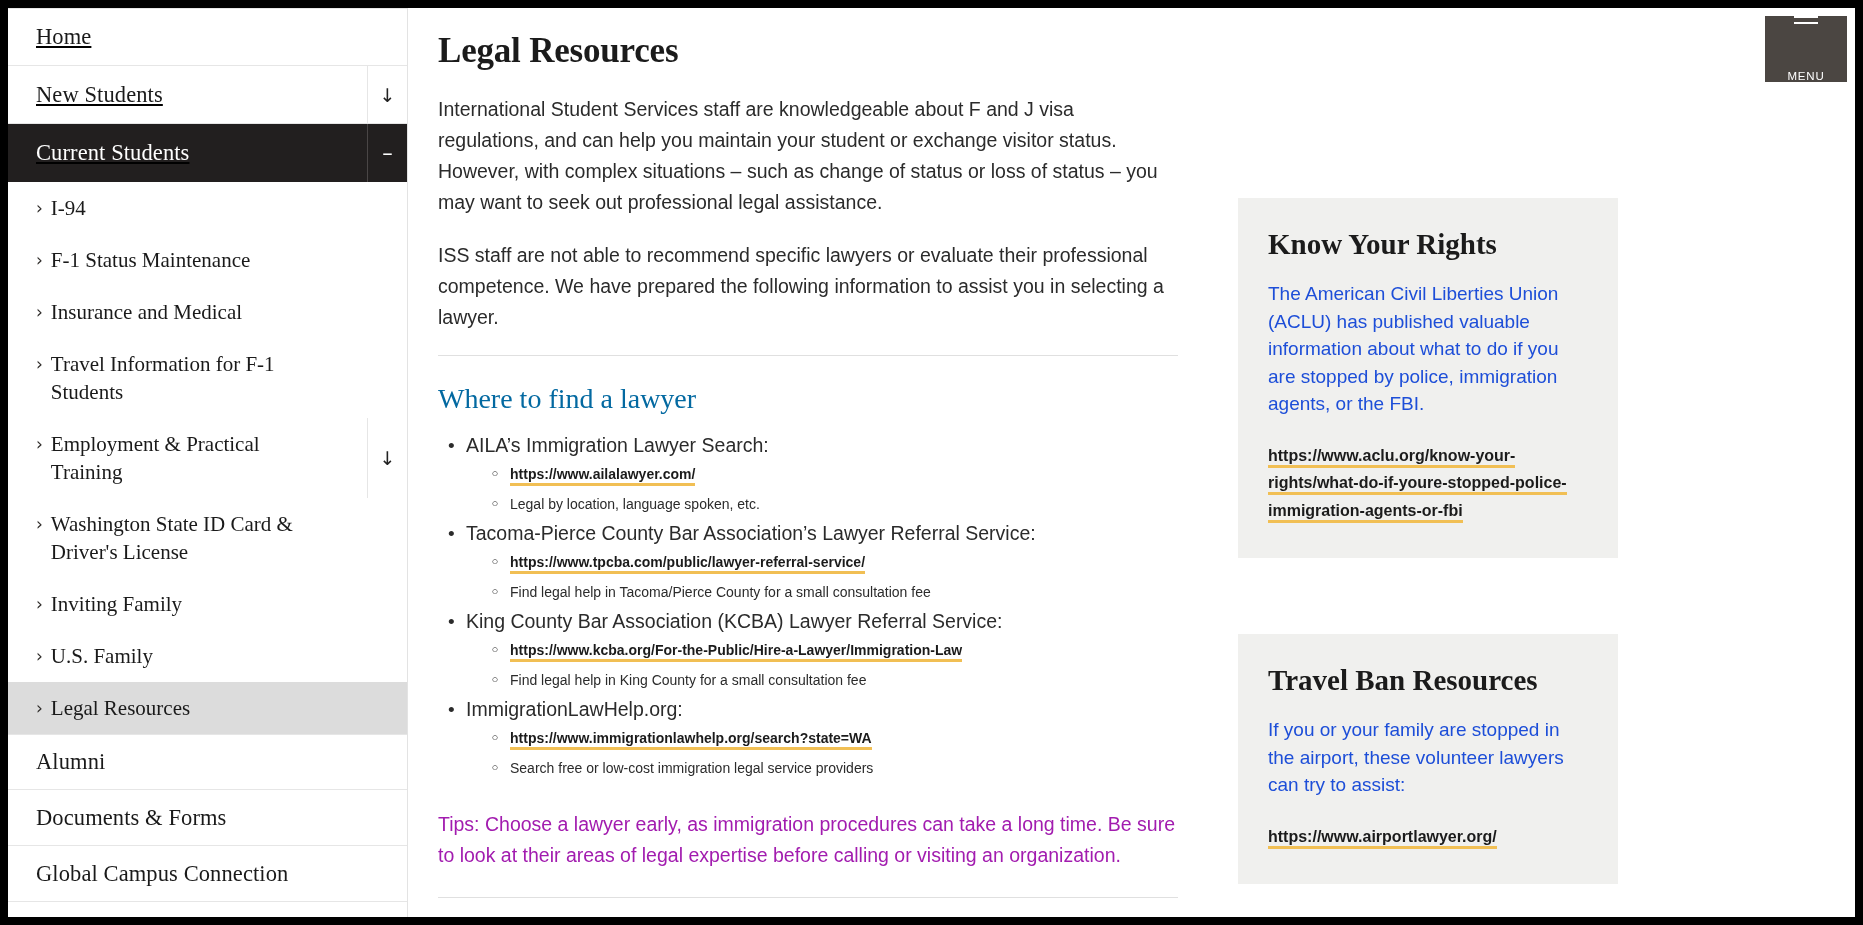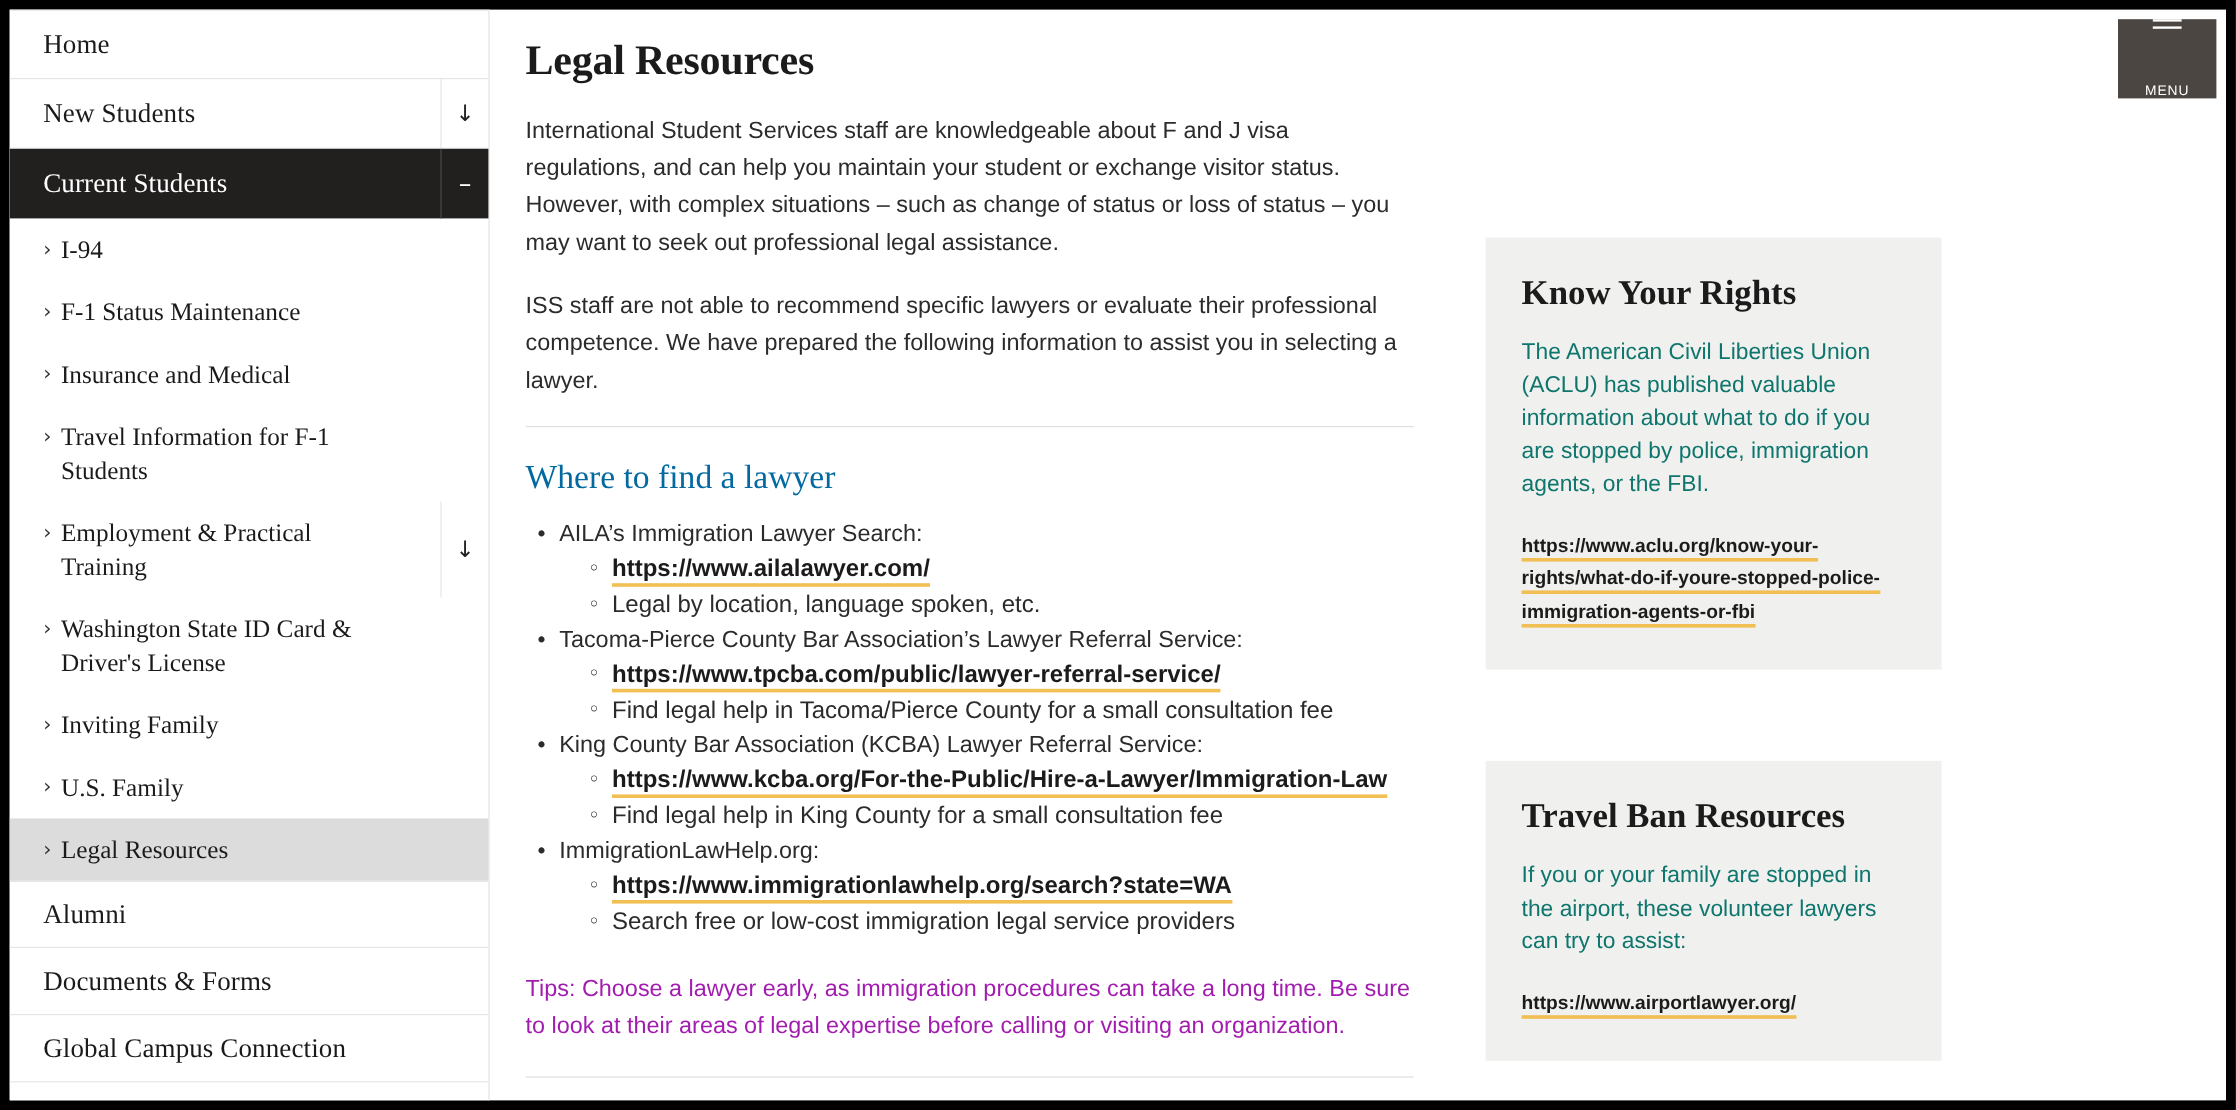--- a/index.html
+++ b/index.html
@@ -30,20 +30,21 @@
   
   .sidebar {
     width: 400px;
     flex: 0 0 400px;
     background: #ffffff;
     border-right: 1px solid #e3e3e3;
     padding-top: 0px;
   }
   .nav-top {
     position: relative;
+    text-decoration: underline;
   }
   .nav-item {
     position: relative;
     display: flex;
     align-items: center;
     min-height: 58px;
     padding: 14px 0 14px 28px;
     border-bottom: 1px solid #e6e6e6;
     font-family: "Liberation Serif", serif;
     font-size: 22.5px;
@@ -166,21 +167,21 @@
   }
   ul.lvl2 {
     list-style: none;
     margin: 0;
     padding: 0 0 0 22px;
   }
   ul.lvl2 > li.l2 {
     position: relative;
     padding-left: 22px;
     font-family: "Liberation Sans", sans-serif;
-    font-size: 20px;
+    font-size: 14px;
     line-height: 30px;
     color: #2b2b2b;
   }
   ul.lvl2 > li.l2::before {
     content: "\25E6";
     position: absolute;
     left: 2px;
     top: 0;
     color: #2b2b2b;
     font-size: 17px;
@@ -224,21 +225,21 @@
     font-weight: bold;
     font-size: 29px;
     line-height: 36px;
     color: #1b1b1b;
     margin-bottom: 18px;
   }
   .callout p {
     font-family: "Liberation Sans", sans-serif;
     font-size: 19px;
     line-height: 27.5px;
-    color: #0f766e;
+    color: #1d4ed8;
     margin-bottom: 24px;
   }
   .callout a.link { line-height: 27.5px; }
 
   
   .menu-btn {
     position: absolute;
     right: 8px;
     top: 8px;
     width: 82px;

